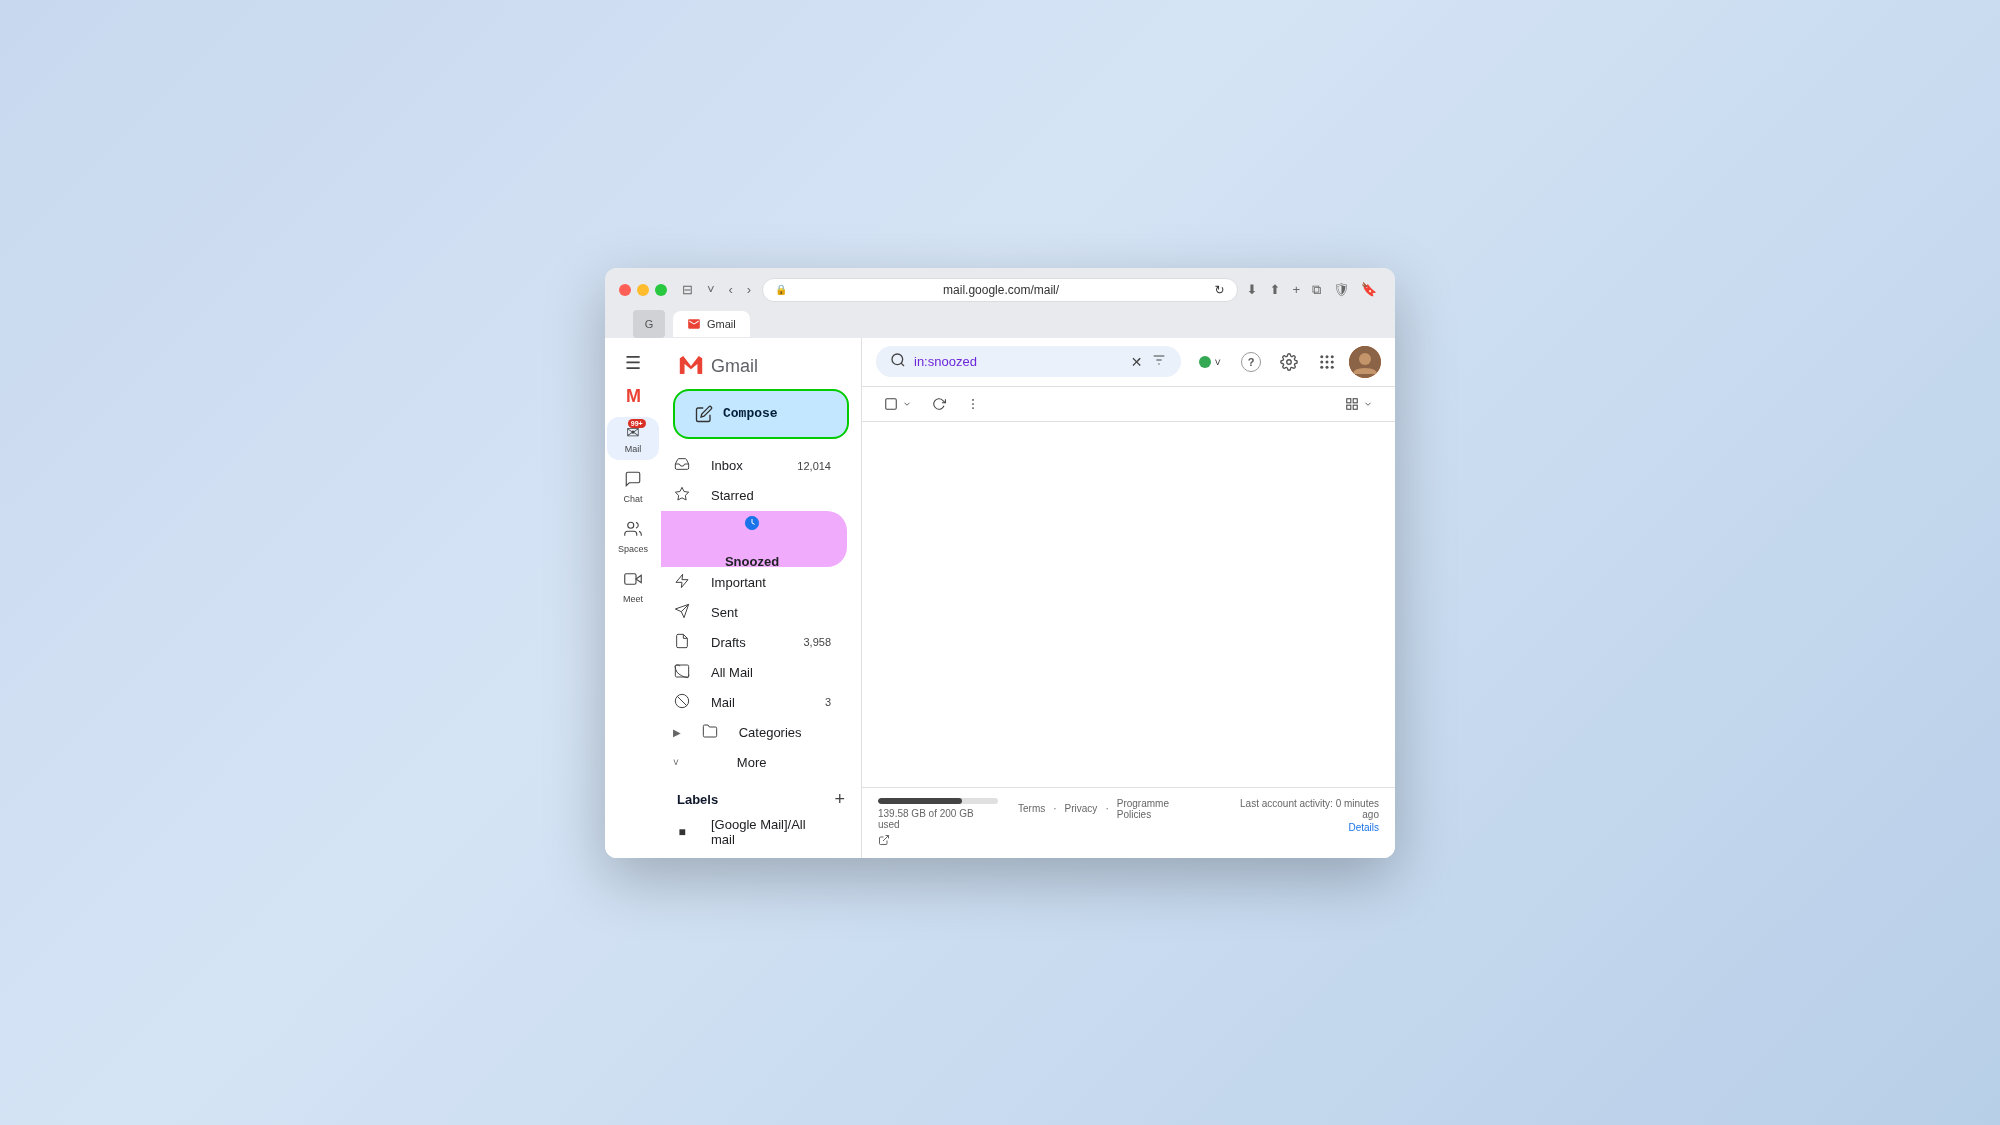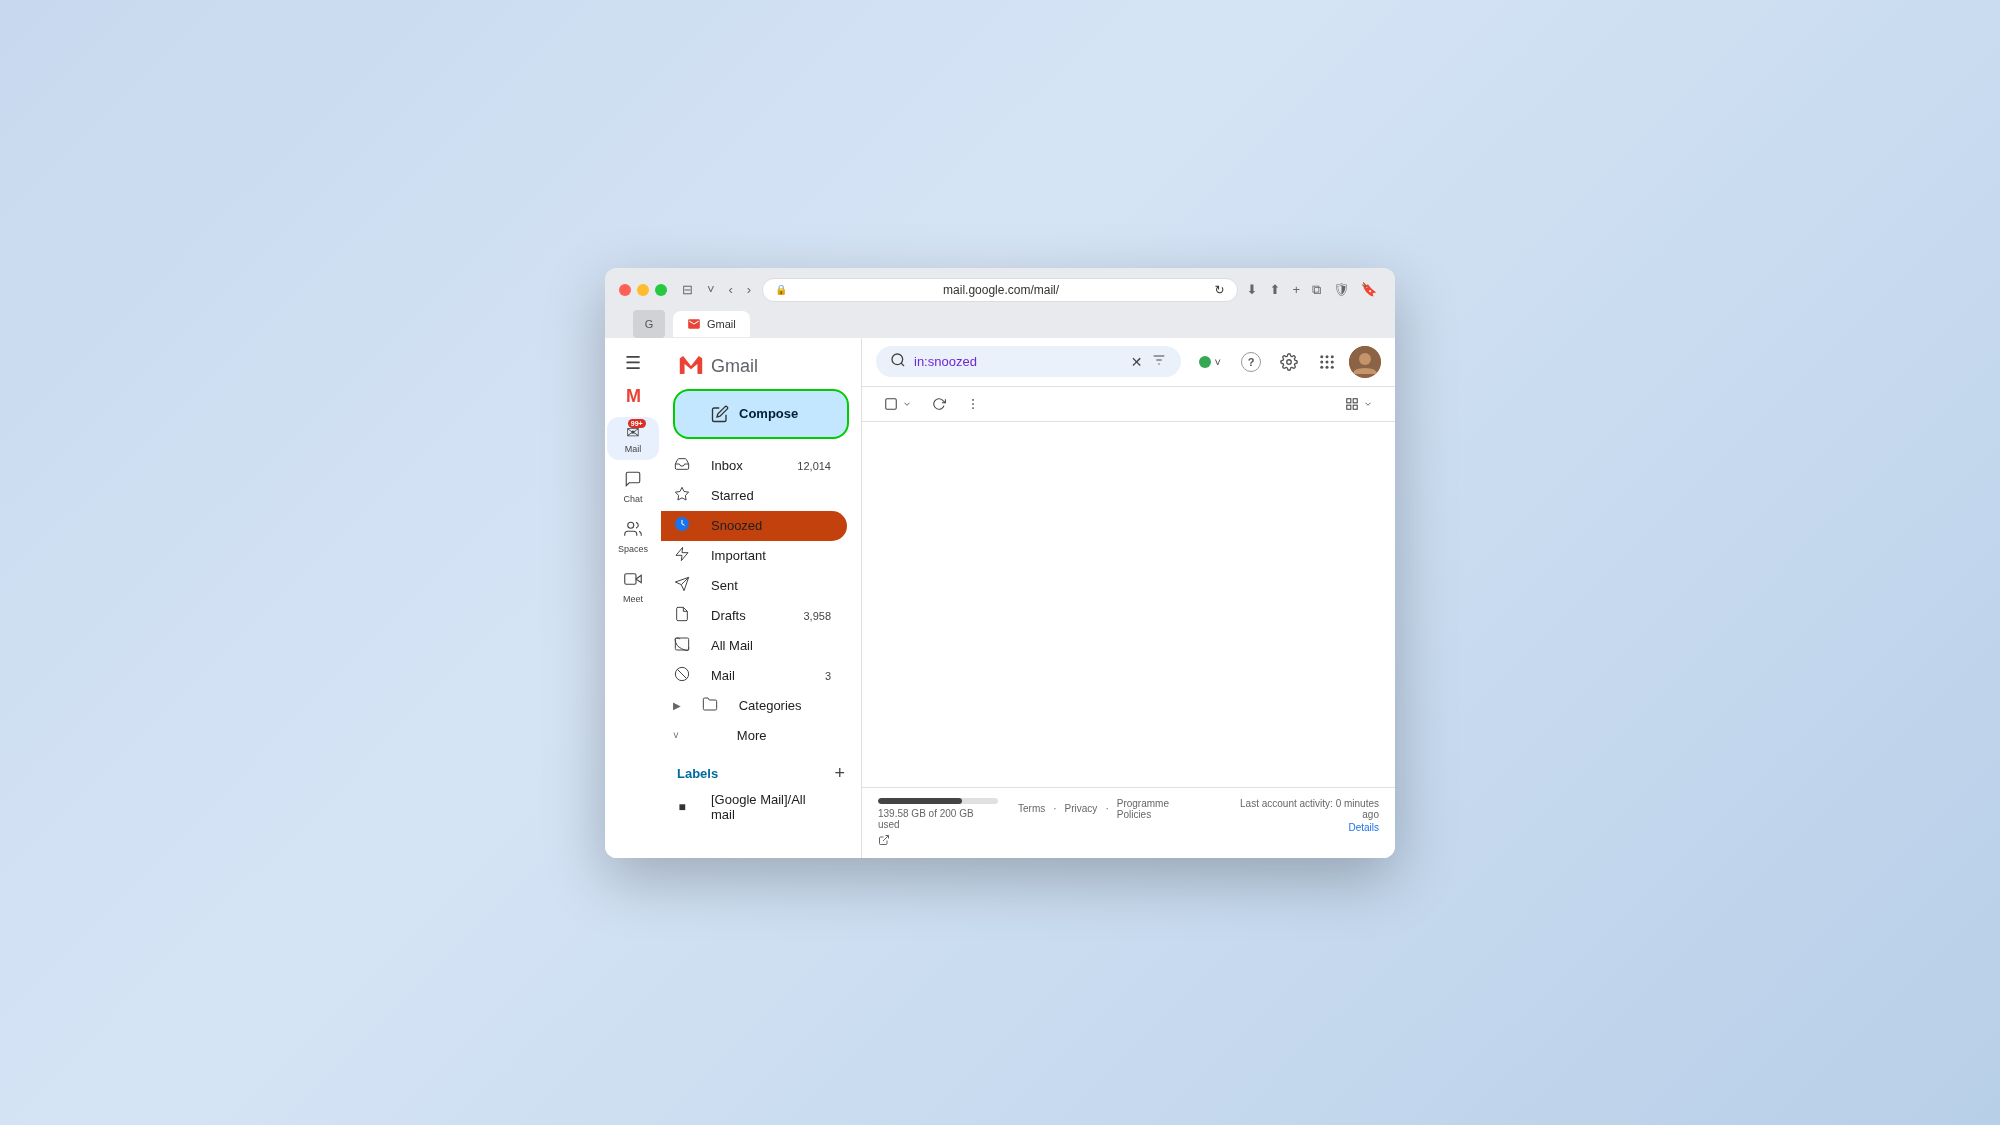--- a/index.html
+++ b/index.html
@@ -181,59 +181,61 @@
       flex-direction: column;
       padding: 8px 0;
       overflow-y: auto;
     }
 
     .compose-btn {
       margin: 4px 12px 12px 12px;
       background: #c2e7ff;
       border: 2.5px solid #00cc00;
       border-radius: 16px;
-      padding: 14px 36px;
+      padding: 14px 20px;
       display: flex;
       align-items: center;
       gap: 10px;
       cursor: pointer;
       font-size: 13px;
       font-weight: 600;
       color: #001d35;
       transition: background 0.2s;
+      font-family: Liberation Mono, monospace;
     }
 
     .sidebar-item {
       display: flex;
       align-items: center;
       padding: 4px 16px 4px 12px;
       cursor: pointer;
       border-radius: 0 20px 20px 0;
       margin-right: 14px;
       gap: 20px;
       font-size: 13px;
       color: #202124;
       min-height: 30px;
     }
     .sidebar-item.active {
-      background: #c2410c;
-      font-weight: 400;
+      background: #f0abfc;
+      font-weight: 700;
+      flex-direction: column;
     }
 
     .sidebar-item-icon { font-size: 15px; color: #444; width: 18px; text-align: center; }
     .sidebar-item-label { flex: 1; }
     .sidebar-item-count { font-size: 11px; color: #444; }
 
     .labels-section {
       padding: 12px 16px 4px 16px;
       display: flex;
       align-items: center;
       justify-content: space-between;
     }
-    .labels-title { font-size: 13px; font-weight: 600; color: #0369a1; }
+    .labels-title { font-size: 13px; font-weight: 600; color: #0f172a; }
     .labels-add { cursor: pointer; font-size: 18px; color: #444; }
 
     
     .main-content {
       flex: 1;
       display: flex;
       flex-direction: column;
       background: white;
       border-left: 1px solid #e0e0e0;
     }

